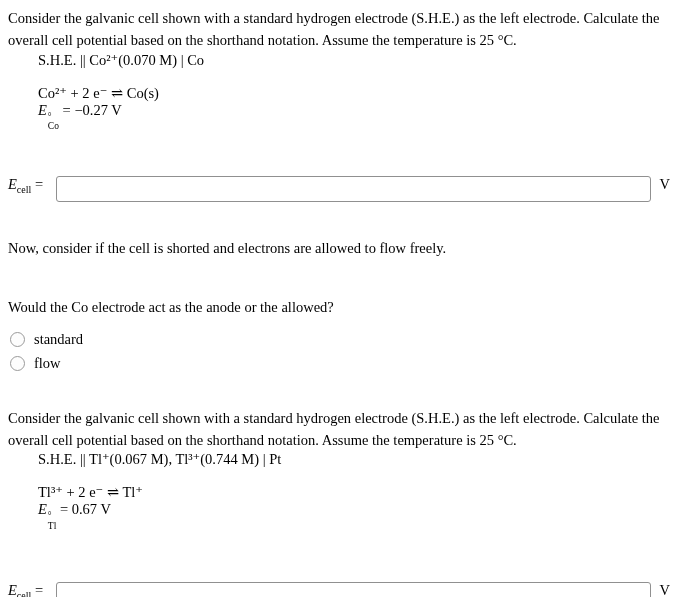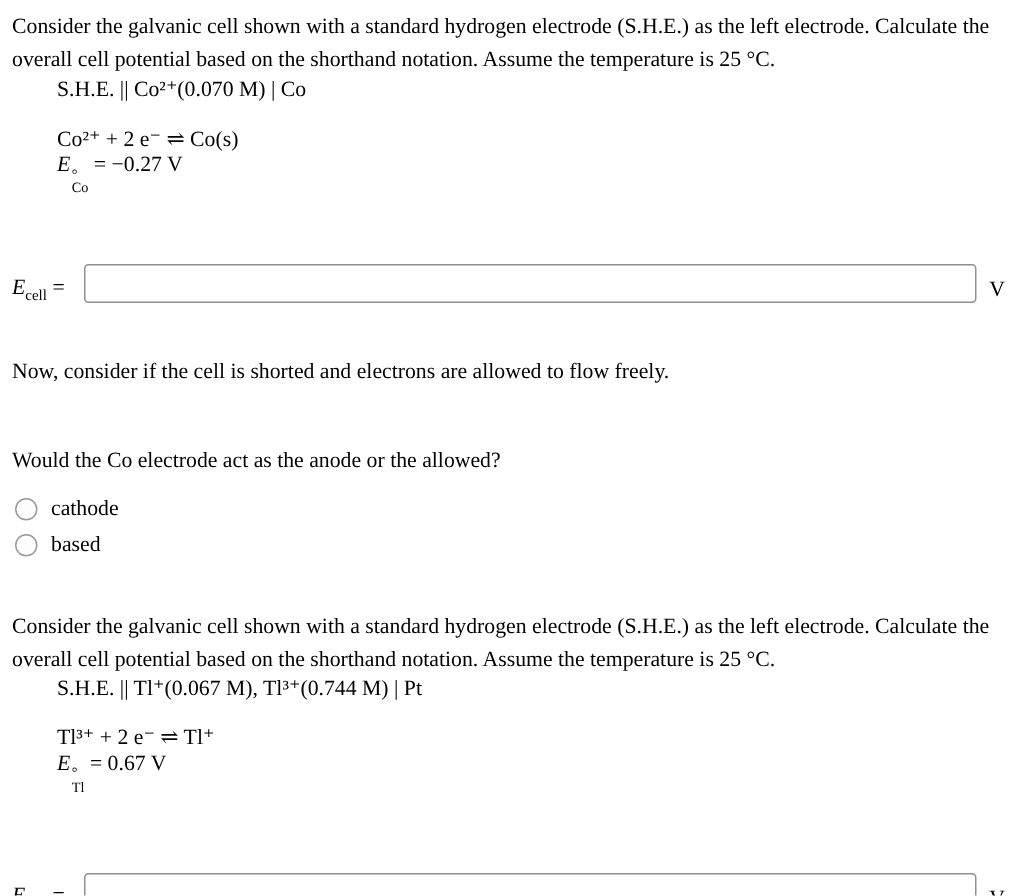--- a/index.html
+++ b/index.html
@@ -37,21 +37,21 @@
   .stack {
     display: inline-flex;
     flex-direction: column;
     font-size: 9.5px;
     line-height: 1.05;
     vertical-align: -5px;
     margin-left: 1px;
   }
   .answer-row {
     display: flex;
-    align-items: flex-end;
+    align-items: flex-start;
     margin-top: 44px;
   }
   .answer-label {
     width: 48px;
     flex: 0 0 auto;
   }
   .answer-label sub { font-size: 10px; }
   .answer-input {
     flex: 1 1 auto;
     height: 24px;
@@ -118,25 +118,25 @@
     </div>
   </section>
 
   <p class="interlude">Now, consider if the cell is shorted and electrons are allowed to flow freely.</p>
 
   <section>
     <p class="question-prompt">Would the Co electrode act as the anode or the allowed?</p>
     <div class="options">
       <div class="option-row">
         <span class="radio-circle"></span>
-        <span>cathode</span>
+        <span>standard</span>
       </div>
       <div class="option-row">
         <span class="radio-circle"></span>
-        <span>based</span>
+        <span>flow</span>
       </div>
     </div>
   </section>
 
   <section class="problem2">
     <p class="intro">Consider the galvanic cell shown with a standard hydrogen electrode (S.H.E.) as the left electrode. Calculate the overall cell potential based on the shorthand notation. Assume the temperature is 25 °C.</p>
 
     <div class="indent shorthand">S.H.E. || Tl⁺(0.067 M), Tl³⁺(0.744 M) | Pt</div>
 
     <div class="indent equation-row">

